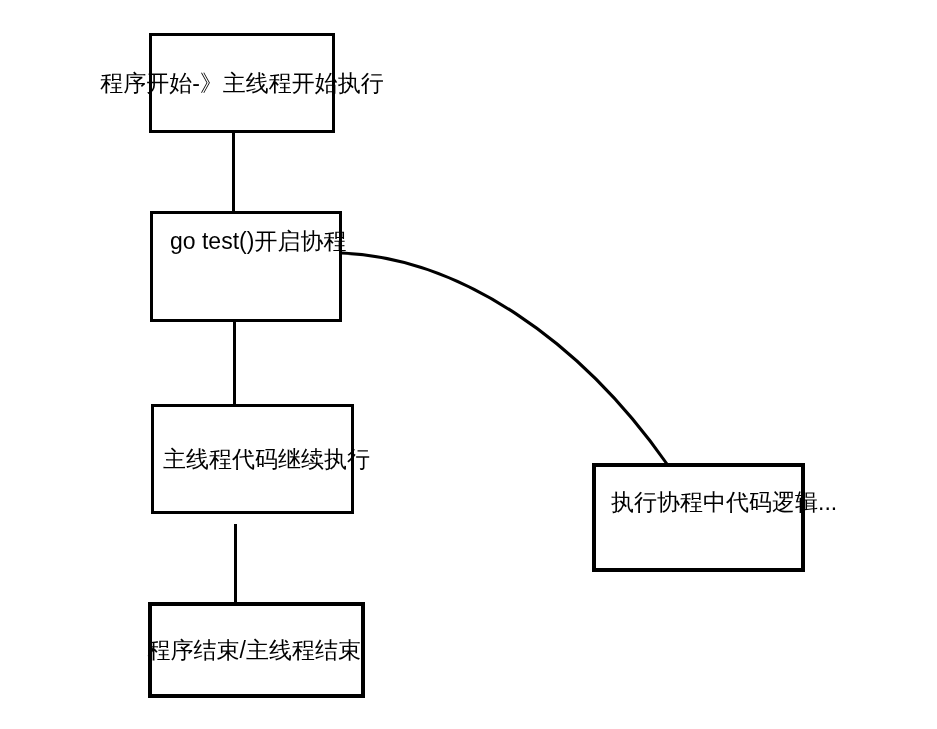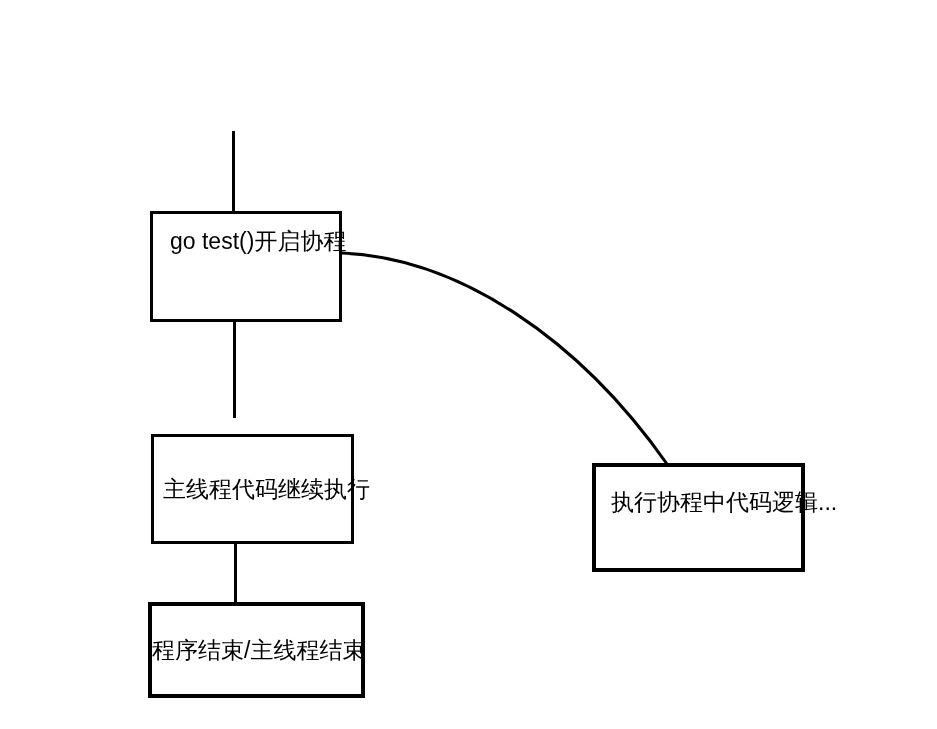--- a/index.html
+++ b/index.html
@@ -47,33 +47,33 @@
   
   .node-gotest {
     left: 150px; top: 211px;
     width: 192px; height: 111px;
     flex-direction: row;
     padding: 8px 0 0 17px;
   }
   .node-gotest .line { line-height: 38px; white-space: nowrap; }
   
   .node-continue {
-    left: 151px; top: 434px;
+    left: 151px; top: 404px;
     width: 203px; height: 110px;
     align-items: center;
     padding-left: 9px;
     overflow: visible;
   }
   
   .node-end {
     left: 148px; top: 602px;
     width: 217px; height: 96px;
     border-width: 4px;
     align-items: center;
-    justify-content: flex-start;
+    justify-content: flex-end;
     overflow: visible;
   }
   
   .node-goroutine {
     left: 592px; top: 463px;
     width: 213px; height: 109px;
     border-width: 4px;
     flex-direction: row;
     padding: 16px 0 0 15px;
   }
@@ -84,20 +84,23 @@
 
 <div class="canvas">
 
   <svg class="connector-layer" width="937" height="729" viewBox="0 0 937 729" xmlns="http://www.w3.org/2000/svg">
     <line x1="233.5" y1="131" x2="233.5" y2="213" stroke="#000000" stroke-width="3"></line>
     <line x1="234.5" y1="320" x2="234.5" y2="418" stroke="#000000" stroke-width="3"></line>
     <line x1="235.5" y1="524" x2="235.5" y2="604" stroke="#000000" stroke-width="3"></line>
     <path d="M 342 253 C 460 258 580 340 667 464" fill="none" stroke="#000000" stroke-width="3"></path>
   </svg>
 
+  <div class="node node-start">
+    <span class="label">程序开始-》主线程开始执行</span>
+  </div>
 
   <div class="node node-gotest">
     <span class="line">go test()</span>
     <span class="line">开启协程</span>
   </div>
 
   <div class="node node-continue">
     <span class="label">主线程代码继续执行</span>
   </div>
 

